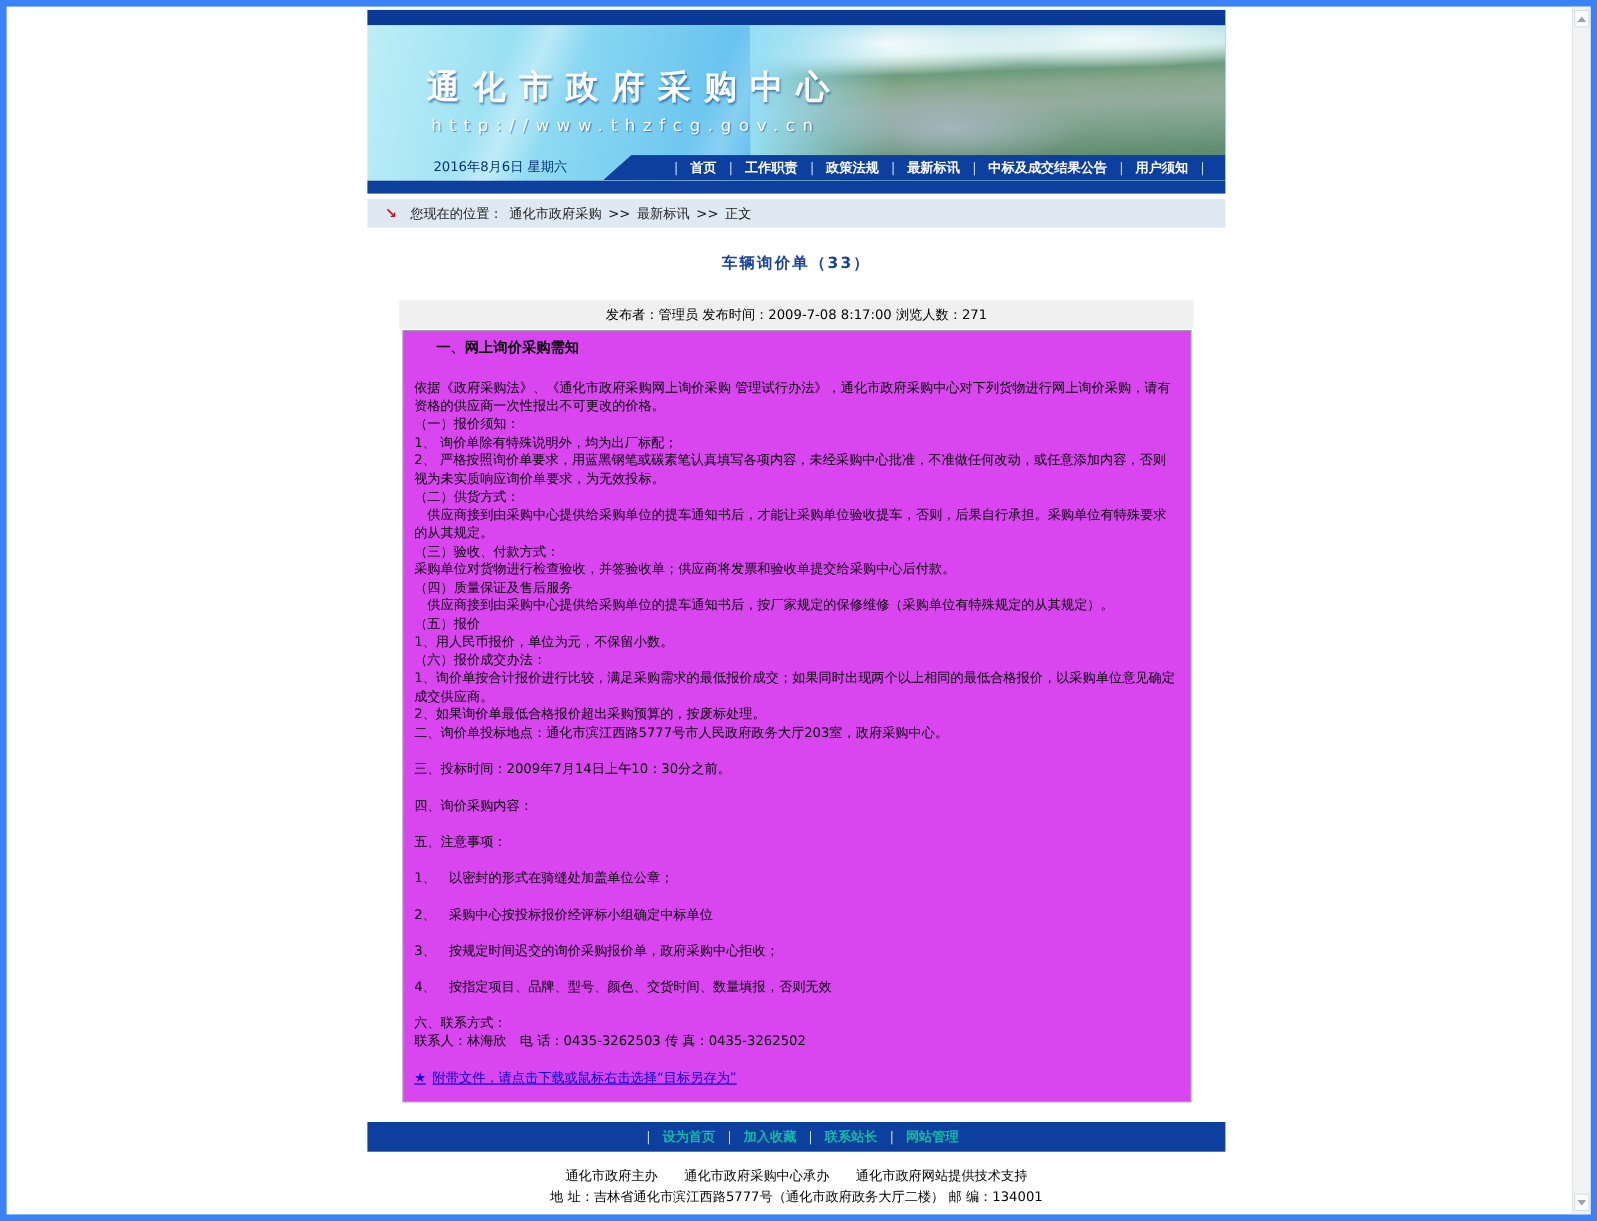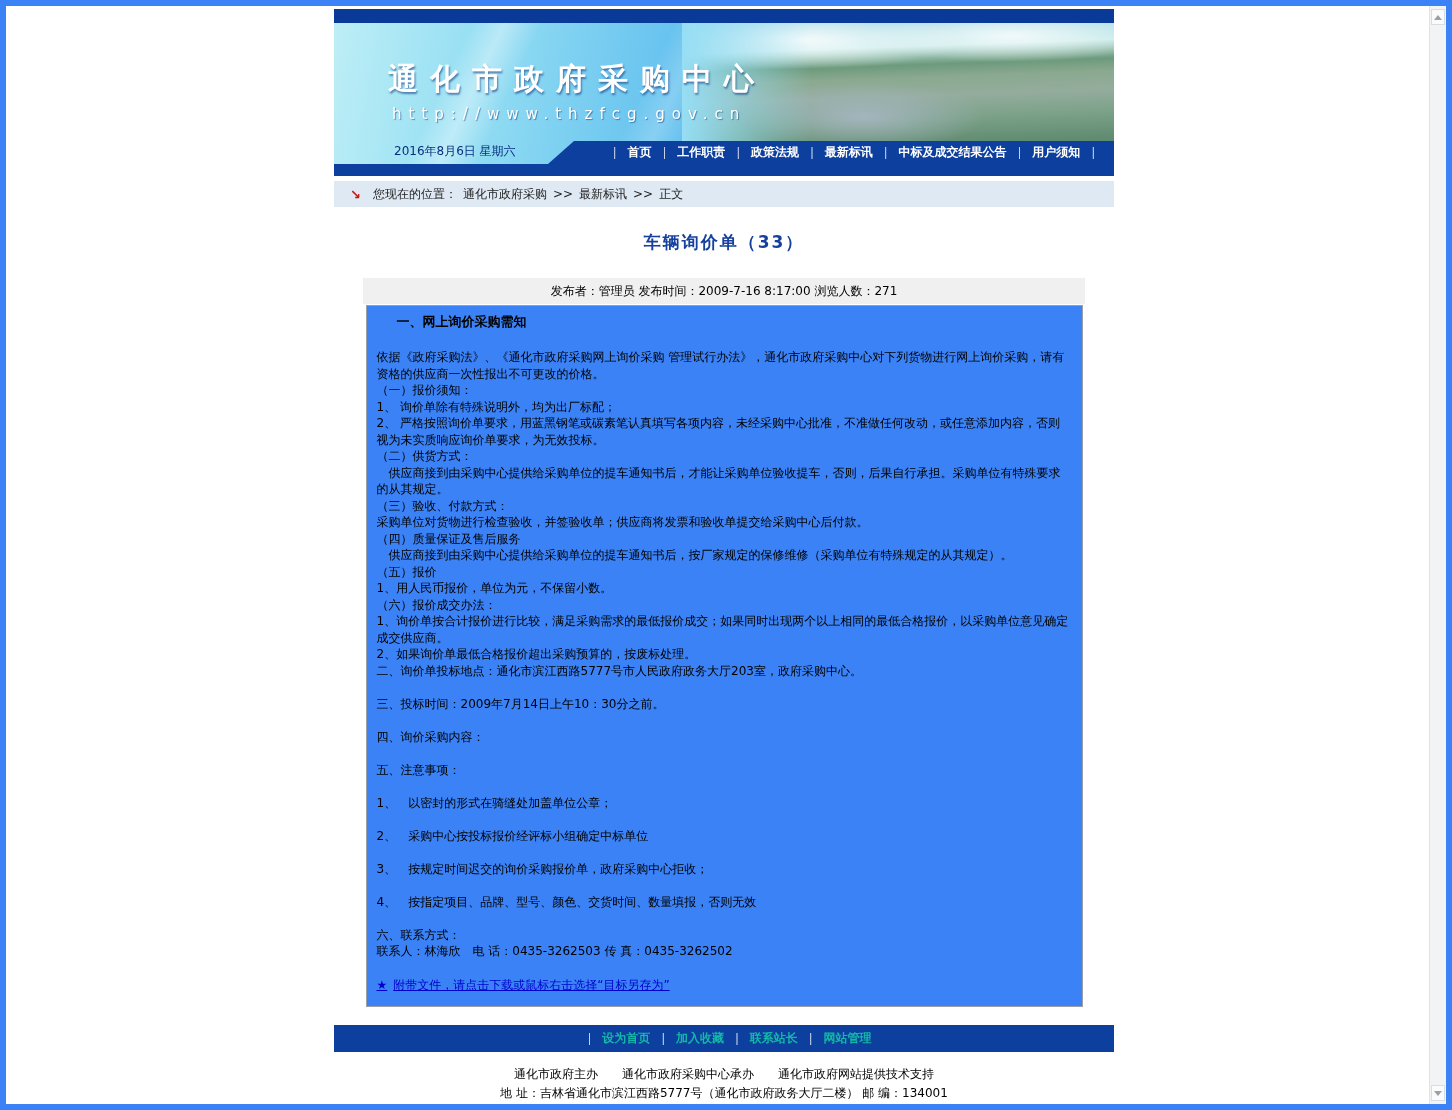--- a/index.html
+++ b/index.html
@@ -49,24 +49,24 @@
 
   
   .crumbbar { margin-top:5px; height:26px; background:#dfe9f3; display:flex; align-items:center;
     padding-left:16px; font-size:12px; color:#222; }
   .crumb-arrow { color:#c81414; font-weight:bold; font-size:13px; margin-right:12px; }
   .crumb-label { margin-right:6px; }
   .crumb-link { color:#222; text-decoration:none; cursor:pointer; }
   .crumb-sep { padding:0 6px; }
 
   
-  .article-title { margin-top:24px; text-align:center; color:#16409c; font-size:17px; font-weight:bold; letter-spacing:2px; }
+  .article-title { margin-top:24px; text-align:center; color:#16409c; font-size:14px; font-weight:bold; letter-spacing:2px; }
   .metabar { width:722px; margin:24px auto 0; height:26px; background:#f0f0f0; display:flex;
     align-items:center; justify-content:center; font-size:12px; color:#000; }
-  .contentbox { width:717px; margin:1px auto 0; border:1px solid #9aa0a6; background:#3b82f6;
+  .contentbox { width:717px; margin:1px auto 0; border:1px solid #9aa0a6; background:#d946ef;
     padding:8px 10px 12px; font-size:12px; line-height:16.5px; color:#000; min-height:648px; }
   .cheading { font-weight:bold; font-size:13px; padding-left:20px; margin-bottom:2px; }
   .clines .cline { white-space:pre-wrap; min-height:16.5px; }
   .attach-line { margin-top:1px; }
   .attach-link { color:#0000cc; text-decoration:underline; cursor:pointer; }
   .attach-star { margin-right:6px; }
 
   
   .footbar { margin-top:18px; height:27px; background:#0c3f9e; display:flex; align-items:center;
     justify-content:center; color:#fff; font-size:12px; }
@@ -132,21 +132,21 @@
       <a class="crumb-link">通化市政府采购</a>
       <span class="crumb-sep">&gt;&gt;</span>
       <a class="crumb-link">最新标讯</a>
       <span class="crumb-sep">&gt;&gt;</span>
       <span>正文</span>
     </div>
 
     <div class="article-title">车辆询价单（33）</div>
 
     <div class="metabar">
-      <span>发布者：管理员 发布时间：2009-7-16 8:17:00 浏览人数：271</span>
+      <span>发布者：管理员 发布时间：2009-7-08 8:17:00 浏览人数：271</span>
     </div>
 
     <div class="contentbox">
       <div class="cheading">一、网上询价采购需知</div>
       <div class="clines">
           <div class="cline"></div>
           <div class="cline">依据《政府采购法》、《通化市政府采购网上询价采购 管理试行办法》，通化市政府采购中心对下列货物进行网上询价采购，请有资格的供应商一次性报出不可更改的价格。</div>
           <div class="cline">（一）报价须知：</div>
           <div class="cline">1、 询价单除有特殊说明外，均为出厂标配；</div>
           <div class="cline">2、 严格按照询价单要求，用蓝黑钢笔或碳素笔认真填写各项内容，未经采购中心批准，不准做任何改动，或任意添加内容，否则视为未实质响应询价单要求，为无效投标。</div>

